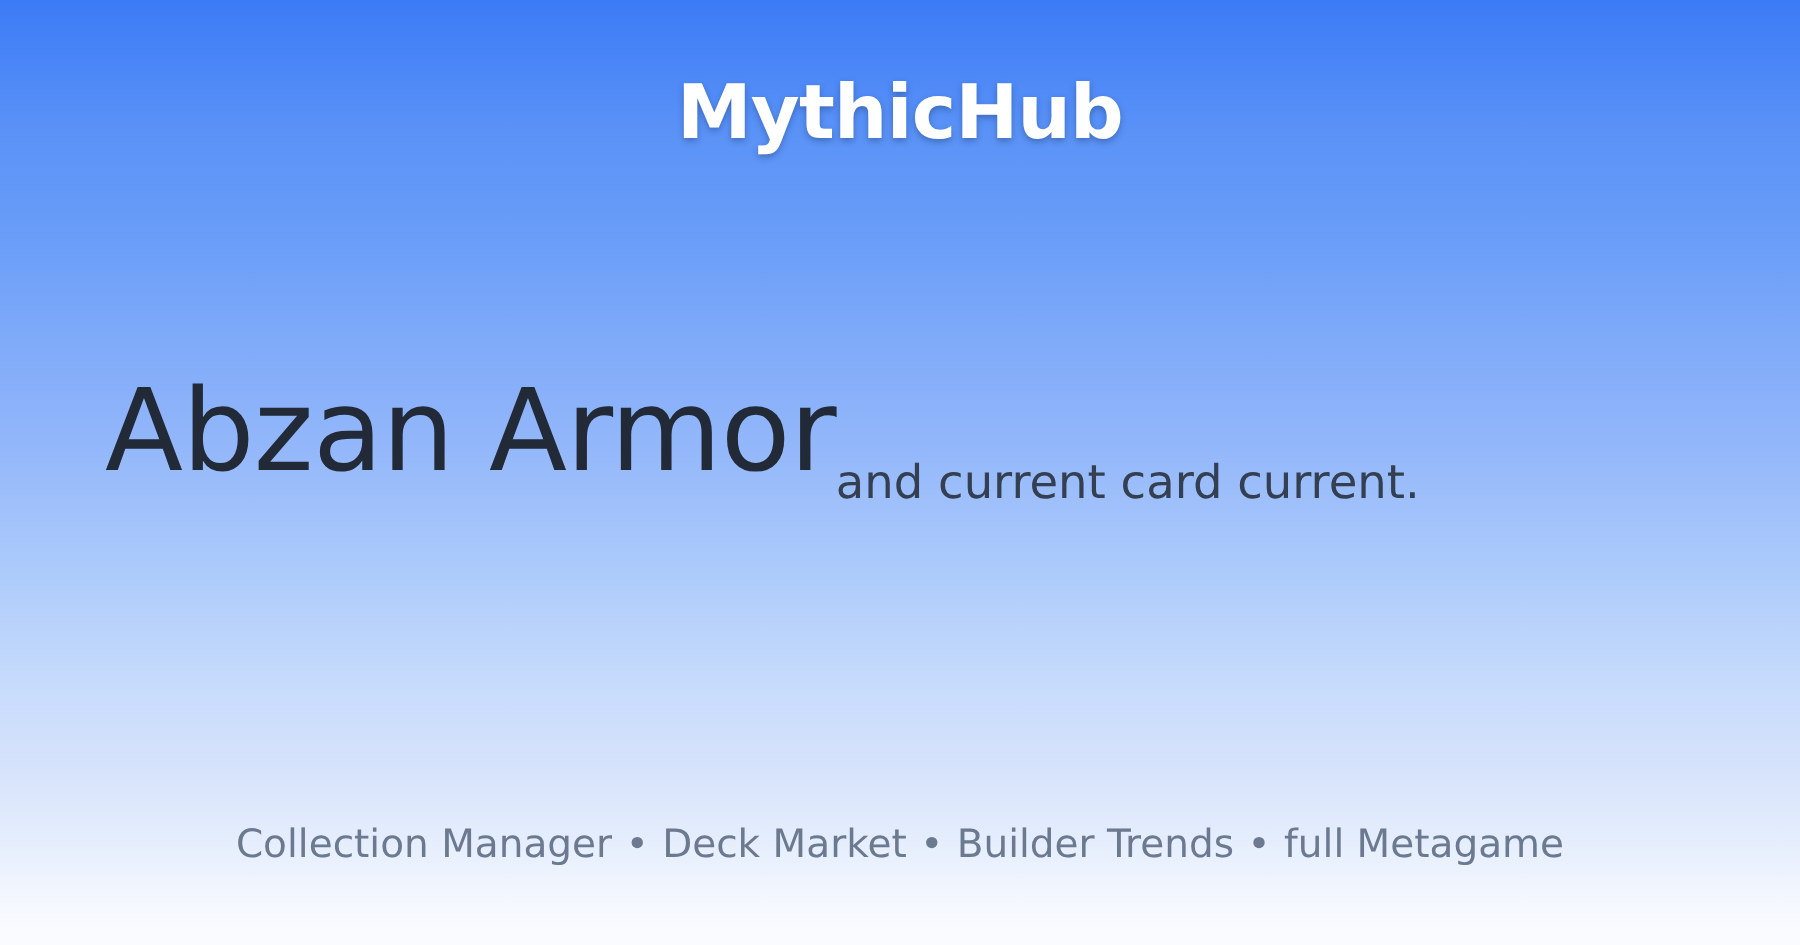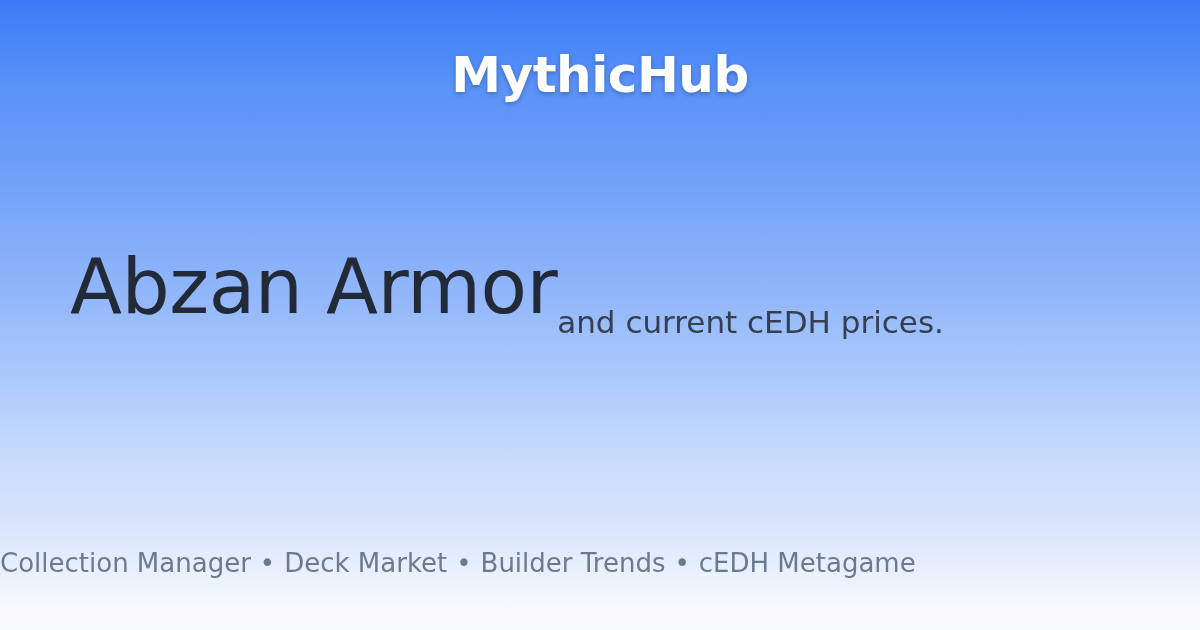--- a/index.html
+++ b/index.html
@@ -98,21 +98,21 @@
 
   
   .footer-wrap {
     position: absolute;
     bottom: 0;
     left: 0;
     width: 1200px;
     height: 118px;
     display: flex;
     align-items: center;
-    justify-content: flex-start;
+    justify-content: center;
   }
 
   .footer-links {
     font-family: "DejaVu Sans", "Liberation Sans", sans-serif;
     font-size: 26px;
     font-weight: 400;
     color: #6b7a90;
     line-height: 1;
     white-space: nowrap;
     display: flex;
@@ -132,29 +132,29 @@
 <div class="og-card">
 
   <div class="brand-wrap">
     <div class="brand-logo">MythicHub</div>
   </div>
 
   <div class="center-block">
     <div class="deck-title">Abzan Armor</div>
     <div class="deck-subtitle">
       <br>
-      <span>and current cEDH prices.</span>
+      <span>and current card current.</span>
     </div>
   </div>
 
   <div class="footer-wrap">
     <div class="footer-links">
       <span class="footer-link">Collection Manager</span>
       <span class="footer-sep">•</span>
       <span class="footer-link">Deck Market</span>
       <span class="footer-sep">•</span>
       <span class="footer-link">Builder Trends</span>
       <span class="footer-sep">•</span>
-      <span class="footer-link">cEDH Metagame</span>
+      <span class="footer-link">full Metagame</span>
     </div>
   </div>
 
 </div>
 
 </body></html>

